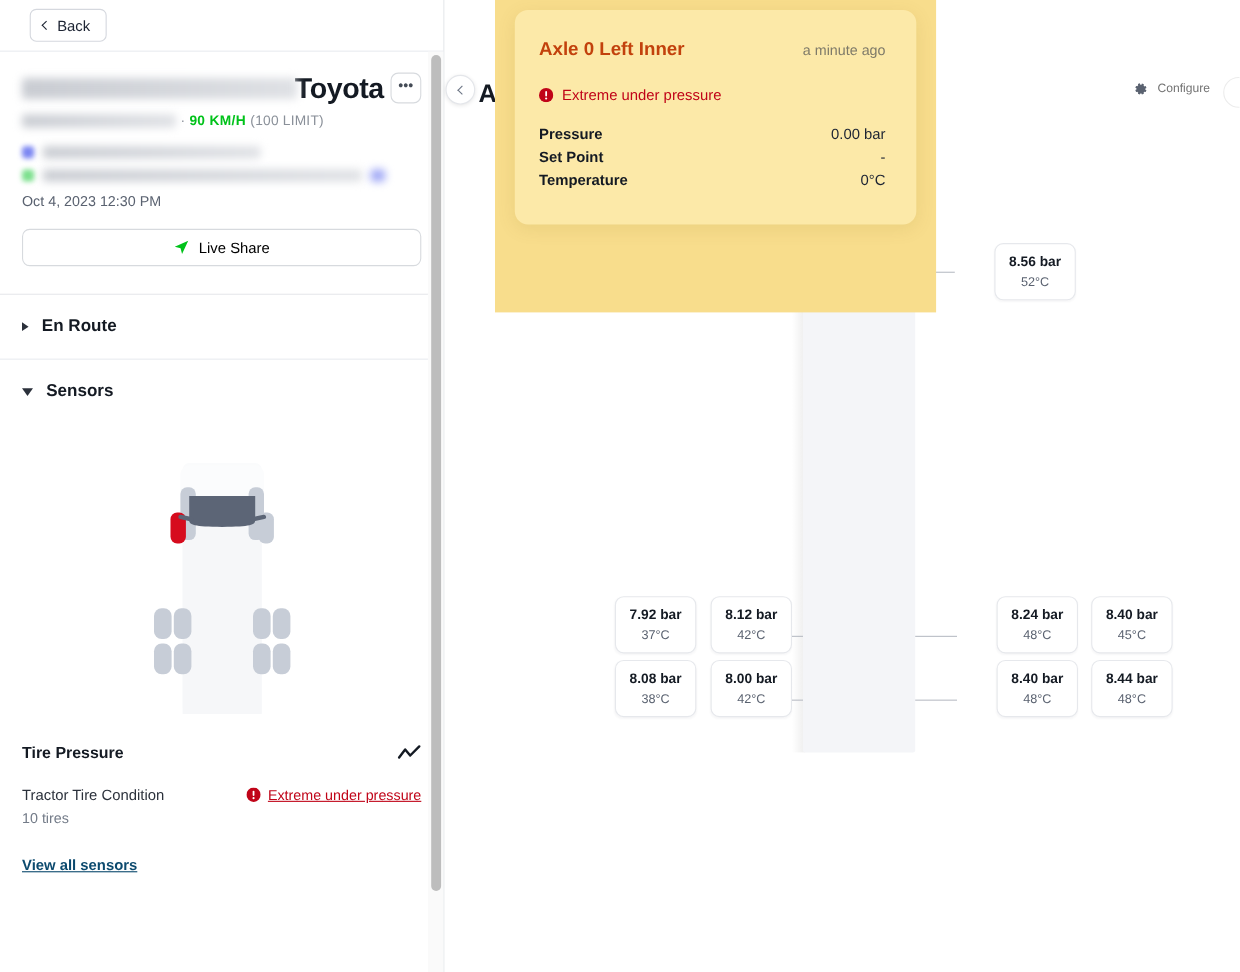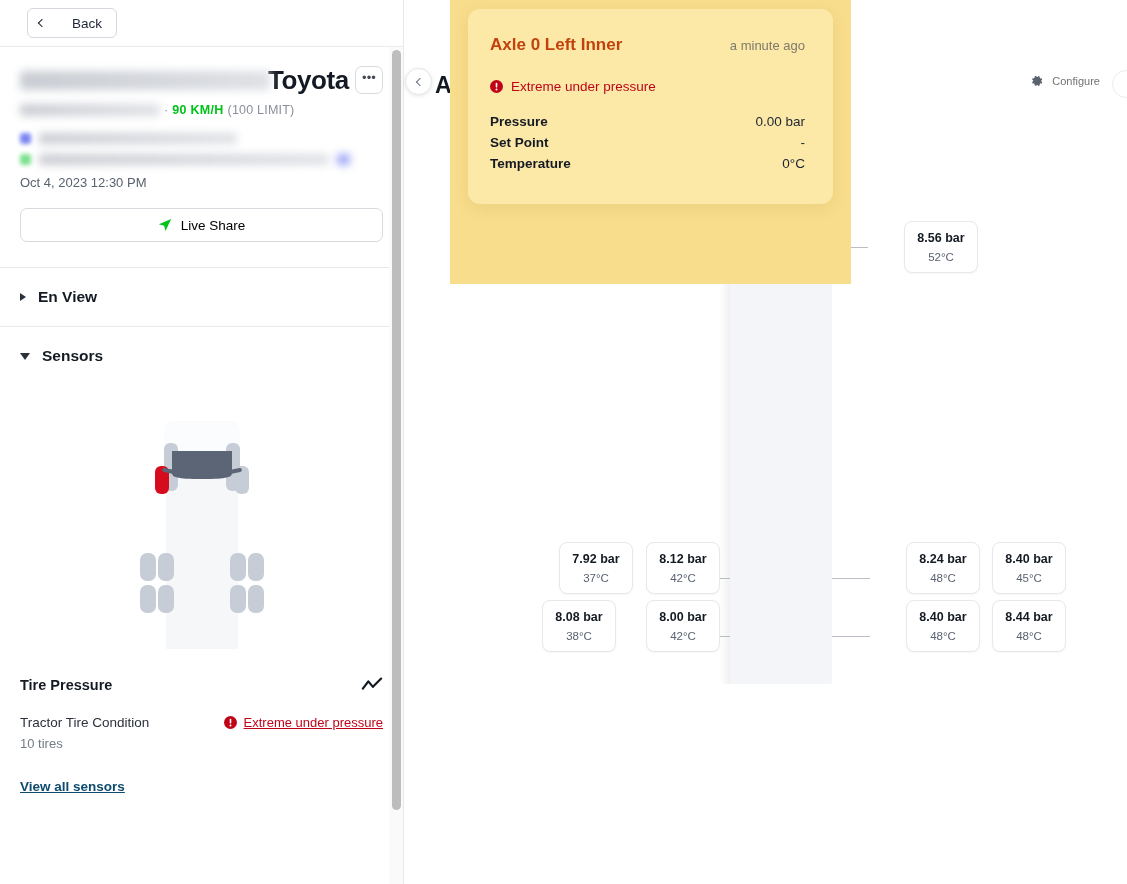--- a/index.html
+++ b/index.html
@@ -17,21 +17,21 @@
     position: absolute; left: 0; top: 0;
     width: 404px; height: 884px;
     background: #ffffff;
     border-right: 1px solid #e6e8ec;
   }
   .sb-topbar {
     height: 47px; border-bottom: 1px solid #e9ebef;
     display: flex; align-items: center; padding-left: 27px;
   }
   .back-btn {
-    display: inline-flex; align-items: center; gap: 27px;
+    display: inline-flex; align-items: center; gap: 7px;
     height: 30px; padding: 0 14px 0 11px;
     border: 1px solid #d5d8de; border-radius: 6px;
     background: #fff; font-size: 13.5px; font-weight: 400;
     color: #1d2433; cursor: pointer;
   }
   .chev-left {
     display: inline-block; width: 6px; height: 6px;
     border-left: 1.6px solid #1d2433; border-bottom: 1.6px solid #1d2433;
     transform: rotate(45deg); margin-top: -1px;
   }
@@ -267,21 +267,21 @@
         </svg>
         <span>Live Share</span>
       </div>
 
       <div class="divider-thick"></div>
 
 
       <div class="accordion">
         <div class="acc-row">
           <span class="tri"></span>
-          <span class="acc-label">En View</span>
+          <span class="acc-label">En Route</span>
         </div>
       </div>
 
       <div class="accordion" style="border-bottom:none;">
         <div class="acc-row">
           <span class="tri open"></span>
           <span class="acc-label">Sensors</span>
         </div>
       </div>
 
@@ -395,21 +395,21 @@
           <div class="tmp">42°C</div>
         </div>
         <div class="vcard" style="left: 465px; top: 542px;">
           <div class="bar">8.24 bar</div>
           <div class="tmp">48°C</div>
         </div>
         <div class="vcard" style="left: 551px; top: 542px;">
           <div class="bar">8.40 bar</div>
           <div class="tmp">45°C</div>
         </div>
-        <div class="vcard" style="left: 101px; top: 600px; align-items: center;">
+        <div class="vcard" style="left: 118px; top: 600px; align-items: center;">
           <div class="bar">8.08 bar</div>
           <div class="tmp">38°C</div>
         </div>
         <div class="vcard" style="left: 205px; top: 600px;">
           <div class="bar">8.00 bar</div>
           <div class="tmp">42°C</div>
         </div>
         <div class="vcard" style="left: 465px; top: 600px;">
           <div class="bar">8.40 bar</div>
           <div class="tmp">48°C</div>

